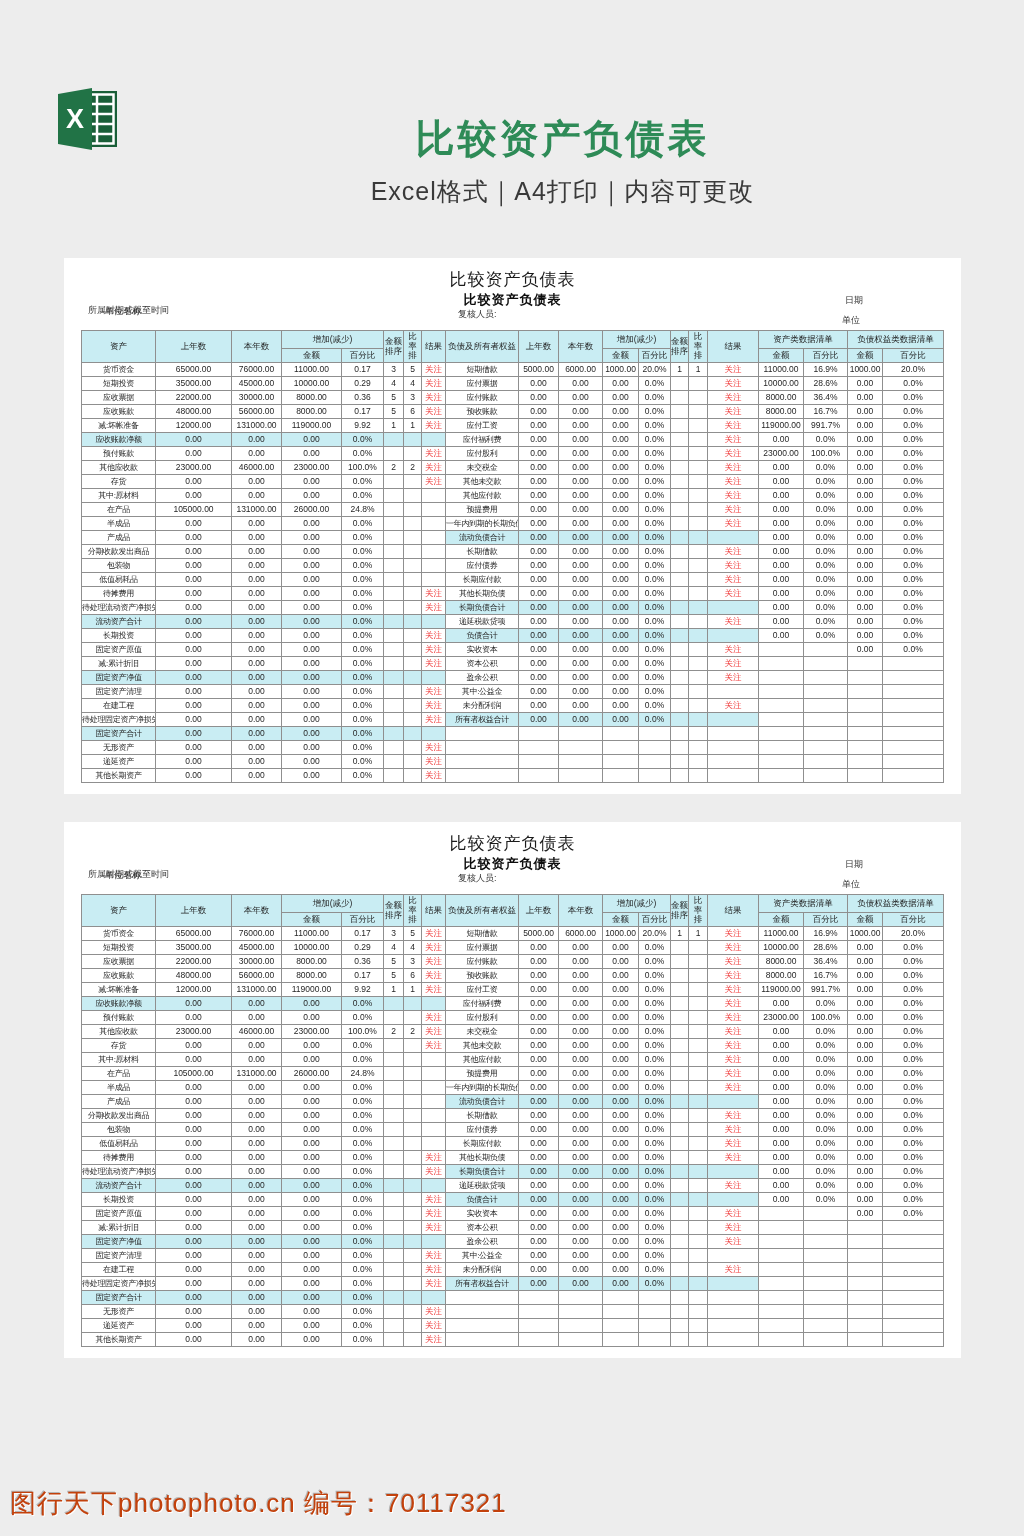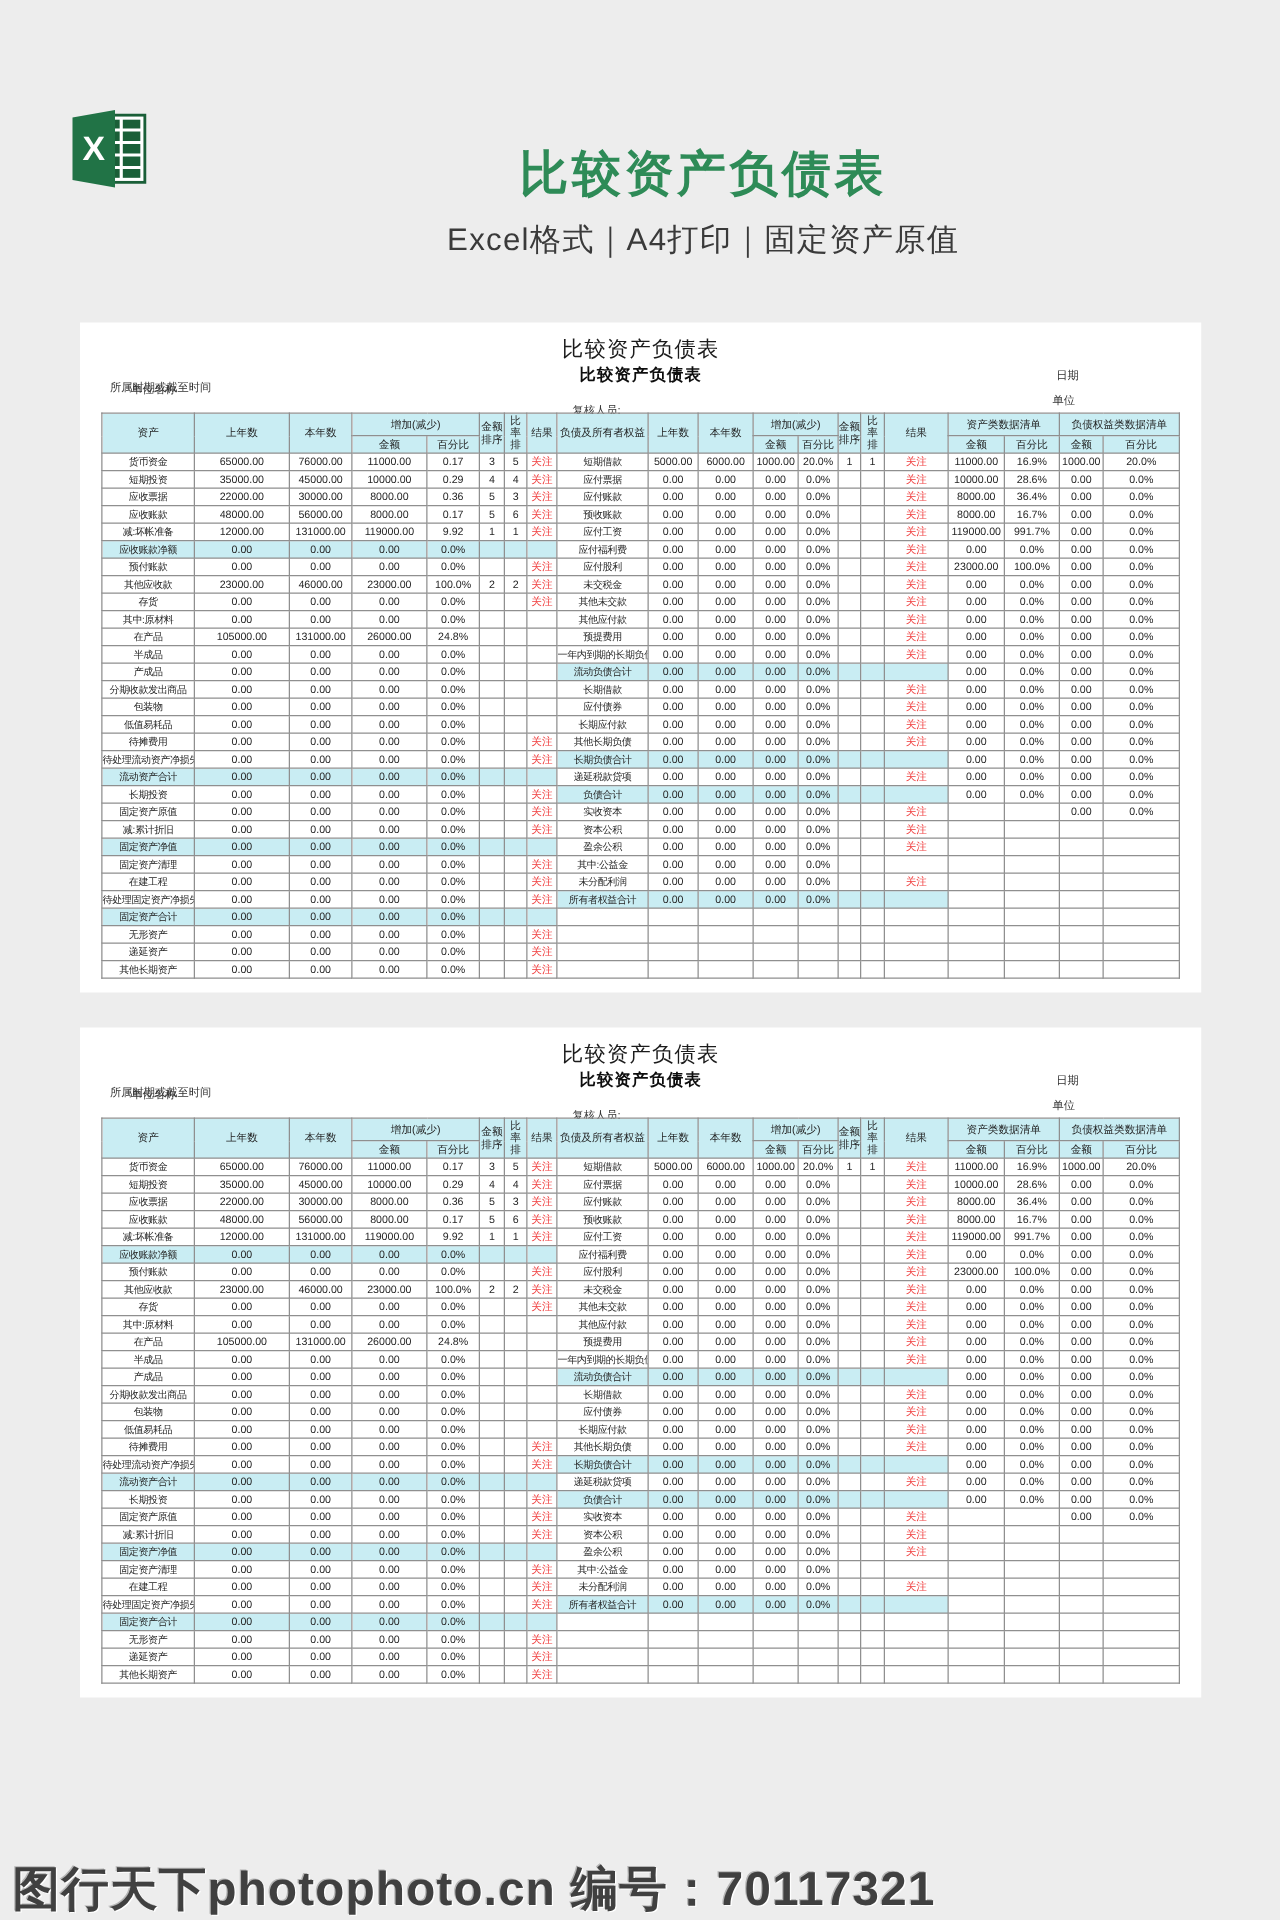--- a/index.html
+++ b/index.html
@@ -23,21 +23,21 @@
   .panel.p1{top:258px}
   .panel.p2{top:822px}
   .sheet-title-lg{position:absolute;top:10px;left:0;width:100%;text-align:center;
     font-size:17px;color:#1b1b1b;letter-spacing:1px;}
   .sheet-title-bold{position:absolute;top:33px;left:0;width:100%;text-align:center;
     font-size:13px;font-weight:bold;color:#0d0d0d;letter-spacing:1px;}
   .lbl{position:absolute;font-size:9px;color:#333;white-space:nowrap;}
   .lbl.unit-name{left:41px;top:47px}
   .lbl.date{left:781px;top:36px}
   .lbl.period{left:24px;top:46px}
-  .lbl.reviewer{left:394px;top:64px}
+  .lbl.reviewer{left:394px;top:50px}
   .lbl.unit{left:778px;top:56px}
   
   table.grid{
     position:absolute;left:17px;top:72px;width:862px;
     border-collapse:collapse;table-layout:fixed;
     border:1px solid #6b6b6b;
   }
   .grid th,.grid td{
     border:1px solid var(--line,#8f8f8f);
     padding:0;text-align:center;overflow:hidden;vertical-align:middle;
@@ -49,22 +49,22 @@
   }
   .grid td{
     font-size:8.5px;color:#262626;height:13px;line-height:13px;white-space:nowrap;
   }
   .grid td.nm{font-size:8px;letter-spacing:-0.3px;}
   .grid td.hl{background:var(--cyan,#c9edf3);}
   .grid td.warn{color:var(--red,#f03b3b);}
   
   .watermark{
     position:absolute;left:10px;top:1486px;white-space:nowrap;
-    font-size:38px;font-weight:bold;letter-spacing:1px;
-    color:#404040;
+    font-size:26px;font-weight:normal;letter-spacing:1px;
+    color:#c2410c;
     text-shadow:1px 1px 0 #ffffff,-1px -1px 0 #b5b5b5;
   }
 </style>
 </head>
 <body>
 
 <div>
 
   <header>
     <svg class="logo" width="66" height="66" viewBox="0 0 66 66">
@@ -74,21 +74,21 @@
         <line x1="41" y1="8.5" x2="41" y2="57.5"></line>
         <line x1="30.5" y1="18" x2="57.5" y2="18"></line>
         <line x1="30.5" y1="28" x2="57.5" y2="28"></line>
         <line x1="30.5" y1="38" x2="57.5" y2="38"></line>
         <line x1="30.5" y1="48" x2="57.5" y2="48"></line>
       </g>
       <polygon points="2,8 36,2 36,64 2,58" fill="#217346"></polygon>
       <text x="19" y="42" text-anchor="middle" font-size="27" font-weight="bold" fill="#ffffff" font-family="Liberation Sans, sans-serif">X</text>
     </svg>
     <h1 class="brand-title">比较资产负债表</h1>
-    <p class="brand-sub">Excel格式｜A4打印｜固定资产原值</p>
+    <p class="brand-sub">Excel格式｜A4打印｜内容可更改</p>
   </header>
 
   <section class="panel p1">
     <div class="sheet-title-lg">比较资产负债表</div>
     <div class="sheet-title-bold">比较资产负债表</div>
     <div class="lbl unit-name">单位名称</div>
     <div class="lbl date">日期</div>
     <div class="lbl period">所属时期或截至时间</div>
     <div class="lbl reviewer">复核人员:</div>
     <div class="lbl unit">单位</div>

